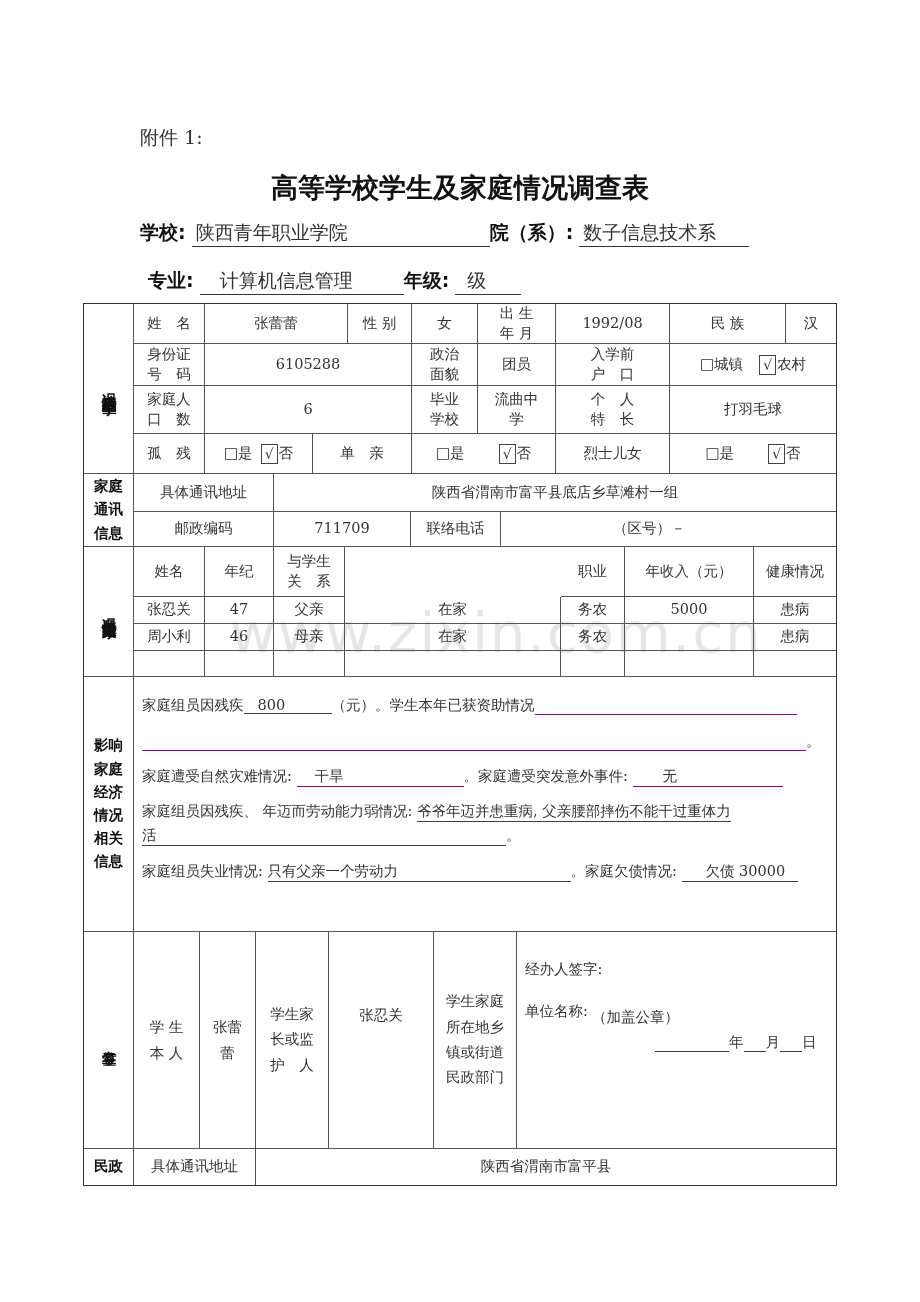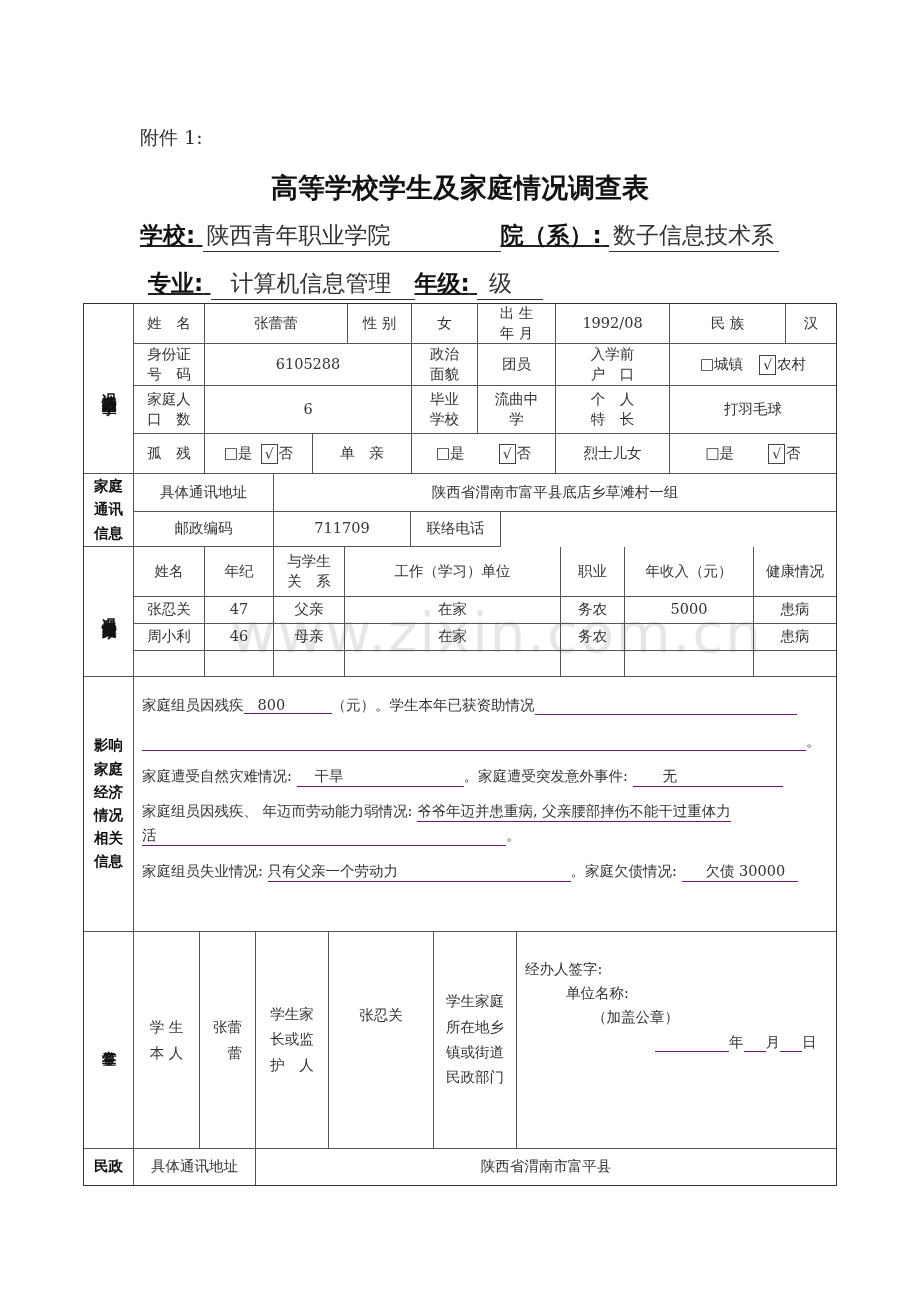--- a/index.html
+++ b/index.html
@@ -1,21 +1,21 @@
 <!DOCTYPE html>
 <html><head>
 <meta charset="utf-8">
 <style>
   * { box-sizing: border-box; margin: 0; padding: 0; }
   html, body { width: 920px; height: 1302px; background: #ffffff; overflow: hidden; }
   body { position: relative; font-family: "DejaVu Serif", "Liberation Serif", serif; color: #222; }
   .abs { position: absolute; }
   .attach { left: 140px; top: 125px; font-size: 19px; color: #333; }
   .title { left: 0; width: 920px; top: 170px; text-align: center; font-family: "DejaVu Sans", sans-serif; font-weight: bold; font-size: 27px; color: #111; letter-spacing: 0px; }
-  .hdr { font-size: 23px; color: #222; text-decoration: underline; }
+  .hdr { font-size: 19px; color: #222; }
   .hdr .lbl { font-family: "DejaVu Sans", sans-serif; font-weight: bold; color: #111; }
   .uline { display: inline-block; border-bottom: 1.5px solid #333; padding: 0 4px; color: #333; }
 
   .grid { position: absolute; left: 83px; top: 303px; width: 754px; height: 883px; border: 1.5px solid #333; padding-left: 28px; }
   .cell { position: absolute; border-right: 1px solid #555; border-bottom: 1px solid #555; display: flex; align-items: center; justify-content: center; text-align: center; font-size: 14.5px; color: #333; line-height: 1.35; }
   .cell.nr { border-right: none; }
   .cell.nb { border-bottom: none; }
   .side { font-family: "DejaVu Sans", sans-serif; font-weight: bold; font-size: 14.5px; color: #111; line-height: 1.2; }
   .vert { writing-mode: vertical-rl; text-orientation: upright; letter-spacing: -1px; }
   .chk { display: inline-block; width: 17px; height: 20px; border: 1px solid #444; text-align: center; line-height: 18px; font-size: 14px; vertical-align: middle; margin-right: 1px; }
@@ -108,20 +108,21 @@
     <span class="chk">√</span>
       <span>否</span>
   </div>
 
   <div class="cell side" style="left:0; top:170px; width:50px; height:73px; line-height:1.6; padding:0 3px;">家庭通讯信息</div>
   <div class="cell" style="left:50px; top:170px; width:140px; height:38px;">具体通讯地址</div>
   <div class="cell nr" style="left:190px; top:170px; width:562px; height:38px;">陕西省渭南市富平县底店乡草滩村一组</div>
   <div class="cell" style="left:50px; top:208px; width:140px; height:35px;">邮政编码</div>
   <div class="cell" style="left:190px; top:208px; width:137px; height:35px;">711709</div>
   <div class="cell" style="left:327px; top:208px; width:90px; height:35px;">联络电话</div>
+  <div class="cell nr" style="left:417px; top:208px; width:335px; height:35px; justify-content:flex-start; padding-left:112px;">（区号）－</div>
 
   <div class="cell side vert" style="left:0; top:243px; width:50px; height:130px;">家庭组员情况</div>
   <div id="members-grid"></div>
 
   <div class="cell side" style="left:0; top:373px; width:50px; height:255px; line-height:1.6; padding:0 3px;">影响家庭经济情况相关信息</div>
   <div class="cell nr" style="left:50px; top:373px; width:702px; height:255px;"></div>
 
   <div class="line" style="left:58px; top:392px;">
     <span>家庭组员因残疾</span><span class="ul" style="width:88px; padding-left:14px;">800</span><span>（元）。学生本年已获资助情况</span><span class="ul" style="width:262px; height:18px; vertical-align:bottom;"></span>
   </div>
@@ -142,46 +143,45 @@
   </div>
   <div class="line" style="left:58px; top:558px;">
     <span>家庭组员失业情况:</span>
     <span class="ul" style="width:303px;">只有父亲一个劳动力</span><span>。家庭欠债情况:</span>
     <span class="ul" style="width:116px; padding-left:24px;">欠债 30000</span>
   </div>
 
   <div class="cell side vert" style="left:0; top:628px; width:50px; height:217px;">签章</div>
   <div class="cell" style="left:50px; top:628px; width:66px; height:217px; white-space:pre-line; line-height:1.8;">学 生
 本 人</div>
-  <div class="cell" style="left:116px; top:628px; width:56px; height:217px; white-space:pre-line; line-height:1.8;text-align:right;">张蕾
+  <div class="cell" style="left:116px; top:628px; width:56px; height:217px; white-space:pre-line; line-height:1.8;">张蕾
 蕾</div>
   <div class="cell" style="left:172px; top:628px; width:73px; height:217px; white-space:pre-line; line-height:1.75;">学生家
 长或监
 护　人</div>
   <div class="cell" style="left:245px; top:628px; width:105px; height:217px; align-items:flex-start; padding-top:74px;">张忍关</div>
   <div class="cell" style="left:350px; top:628px; width:83px; height:217px; white-space:pre-line; line-height:1.75;">学生家庭
 所在地乡
 镇或街道
 民政部门</div>
   <div class="cell nr" style="left:433px; top:628px; width:319px; height:217px;"></div>
   <div class="line" style="left:441px; top:656px;">经办人签字:</div>
-  <div class="line" style="left:441px; top:680px;margin-left:41px;">单位名称:</div>
+  <div class="line" style="left:441px; top:698px;">单位名称:</div>
   <div class="line" style="left:508px; top:704px;">（加盖公章）</div>
   <div class="line" style="left:571px; top:729px;">
     <span class="ul" style="width:74px; height:18px; vertical-align:bottom;"></span><span>年</span><span class="ul" style="width:22px; height:18px; vertical-align:bottom;"></span><span>月</span><span class="ul" style="width:22px; height:18px; vertical-align:bottom;"></span><span>日</span>
   </div>
 
   <div class="cell side nb" style="left:0; top:845px; width:50px; height:36px;">民政</div>
   <div class="cell nb" style="left:50px; top:845px; width:122px; height:36px;">具体通讯地址</div>
   <div class="cell nr nb" style="left:172px; top:845px; width:580px; height:36px;">陕西省渭南市富平县</div>
 <div class="cell" style="left: 50px; top: 243px; width: 71px; height: 50px; white-space: pre-line;">姓名</div>
     <div class="cell" style="left: 121px; top: 243px; width: 69px; height: 50px; white-space: pre-line;">年纪</div>
     <div class="cell" style="left: 190px; top: 243px; width: 71px; height: 50px; white-space: pre-line;">与学生
 关　系</div>
-    <div class="cell" style="left: 261px; top: 243px; width: 216px; height: 50px; white-space: pre-line;">工作（学习）单位</div>
     <div class="cell" style="left: 477px; top: 243px; width: 64px; height: 50px; white-space: pre-line;">职业</div>
     <div class="cell" style="left: 541px; top: 243px; width: 129px; height: 50px; white-space: pre-line;">年收入（元）</div>
     <div class="cell nr" style="left: 670px; top: 243px; width: 82px; height: 50px; white-space: pre-line;">健康情况</div>
     <div class="cell" style="left: 50px; top: 293px; width: 71px; height: 27px; white-space: pre-line;">张忍关</div>
     <div class="cell" style="left: 121px; top: 293px; width: 69px; height: 27px; white-space: pre-line;">47</div>
     <div class="cell" style="left: 190px; top: 293px; width: 71px; height: 27px; white-space: pre-line;">父亲</div>
     <div class="cell" style="left: 261px; top: 293px; width: 216px; height: 27px; white-space: pre-line;">在家</div>
     <div class="cell" style="left: 477px; top: 293px; width: 64px; height: 27px; white-space: pre-line;">务农</div>
     <div class="cell" style="left: 541px; top: 293px; width: 129px; height: 27px; white-space: pre-line;">5000</div>
     <div class="cell nr" style="left: 670px; top: 293px; width: 82px; height: 27px; white-space: pre-line;">患病</div>

